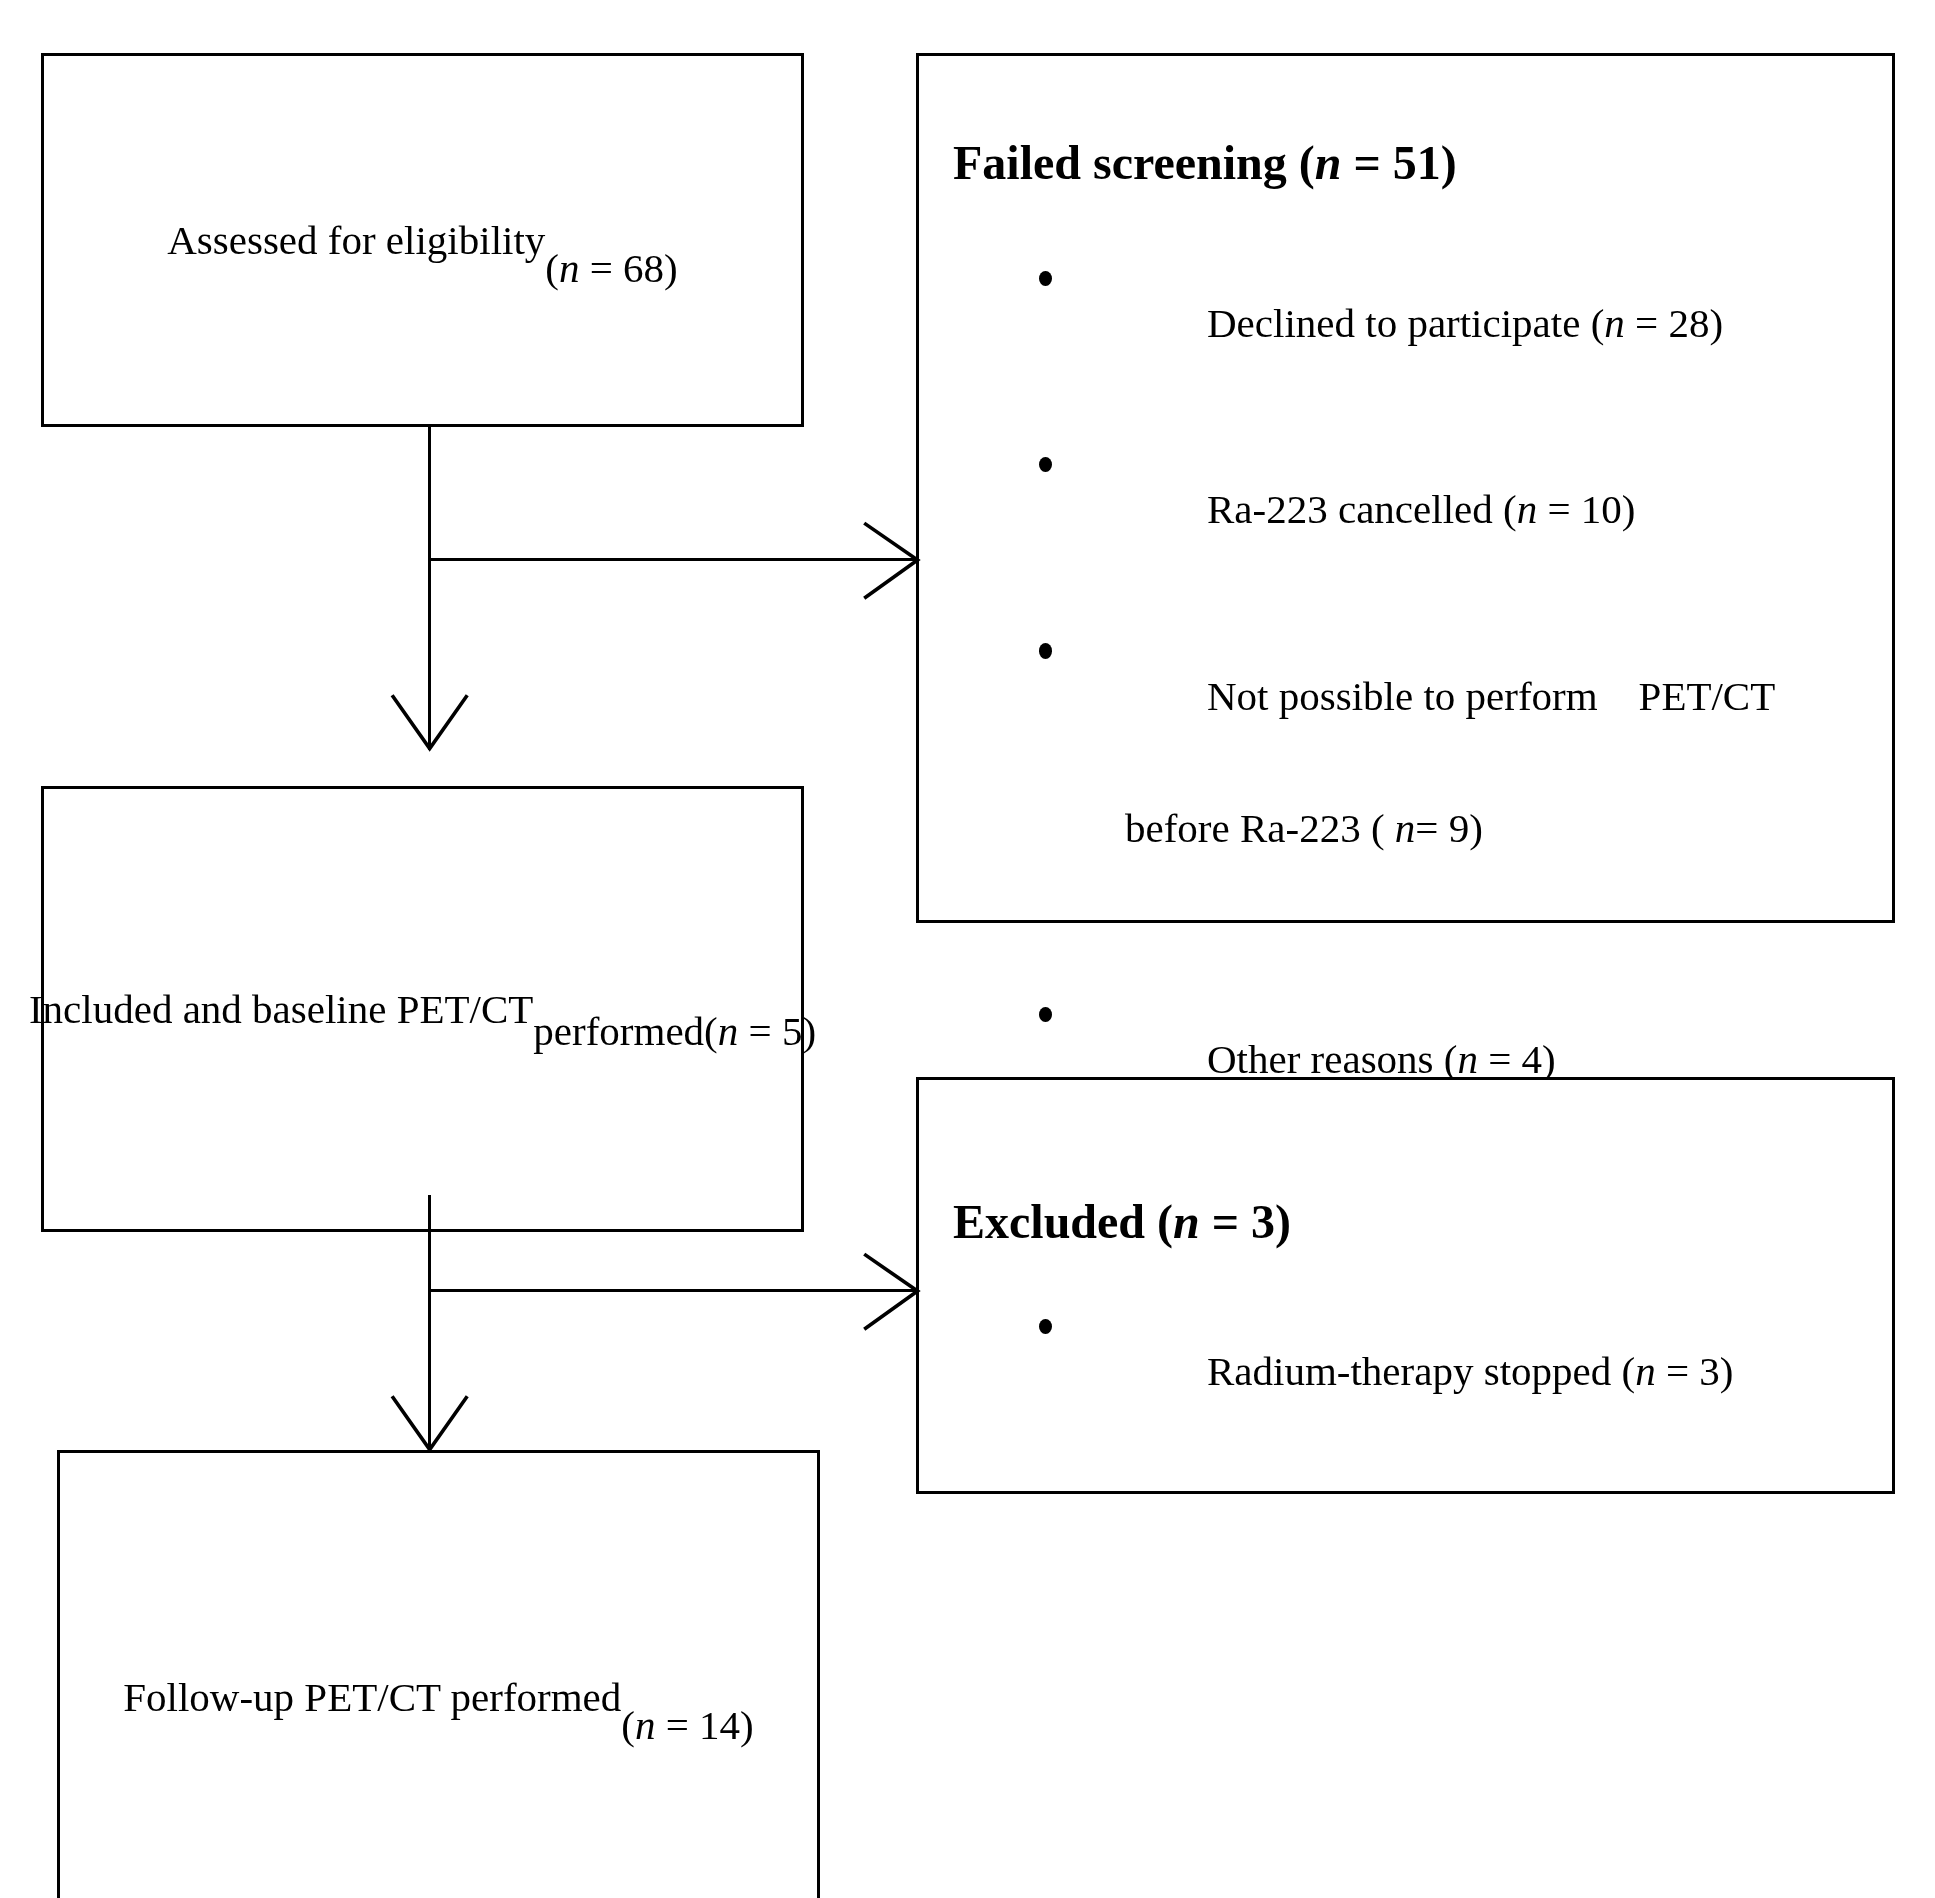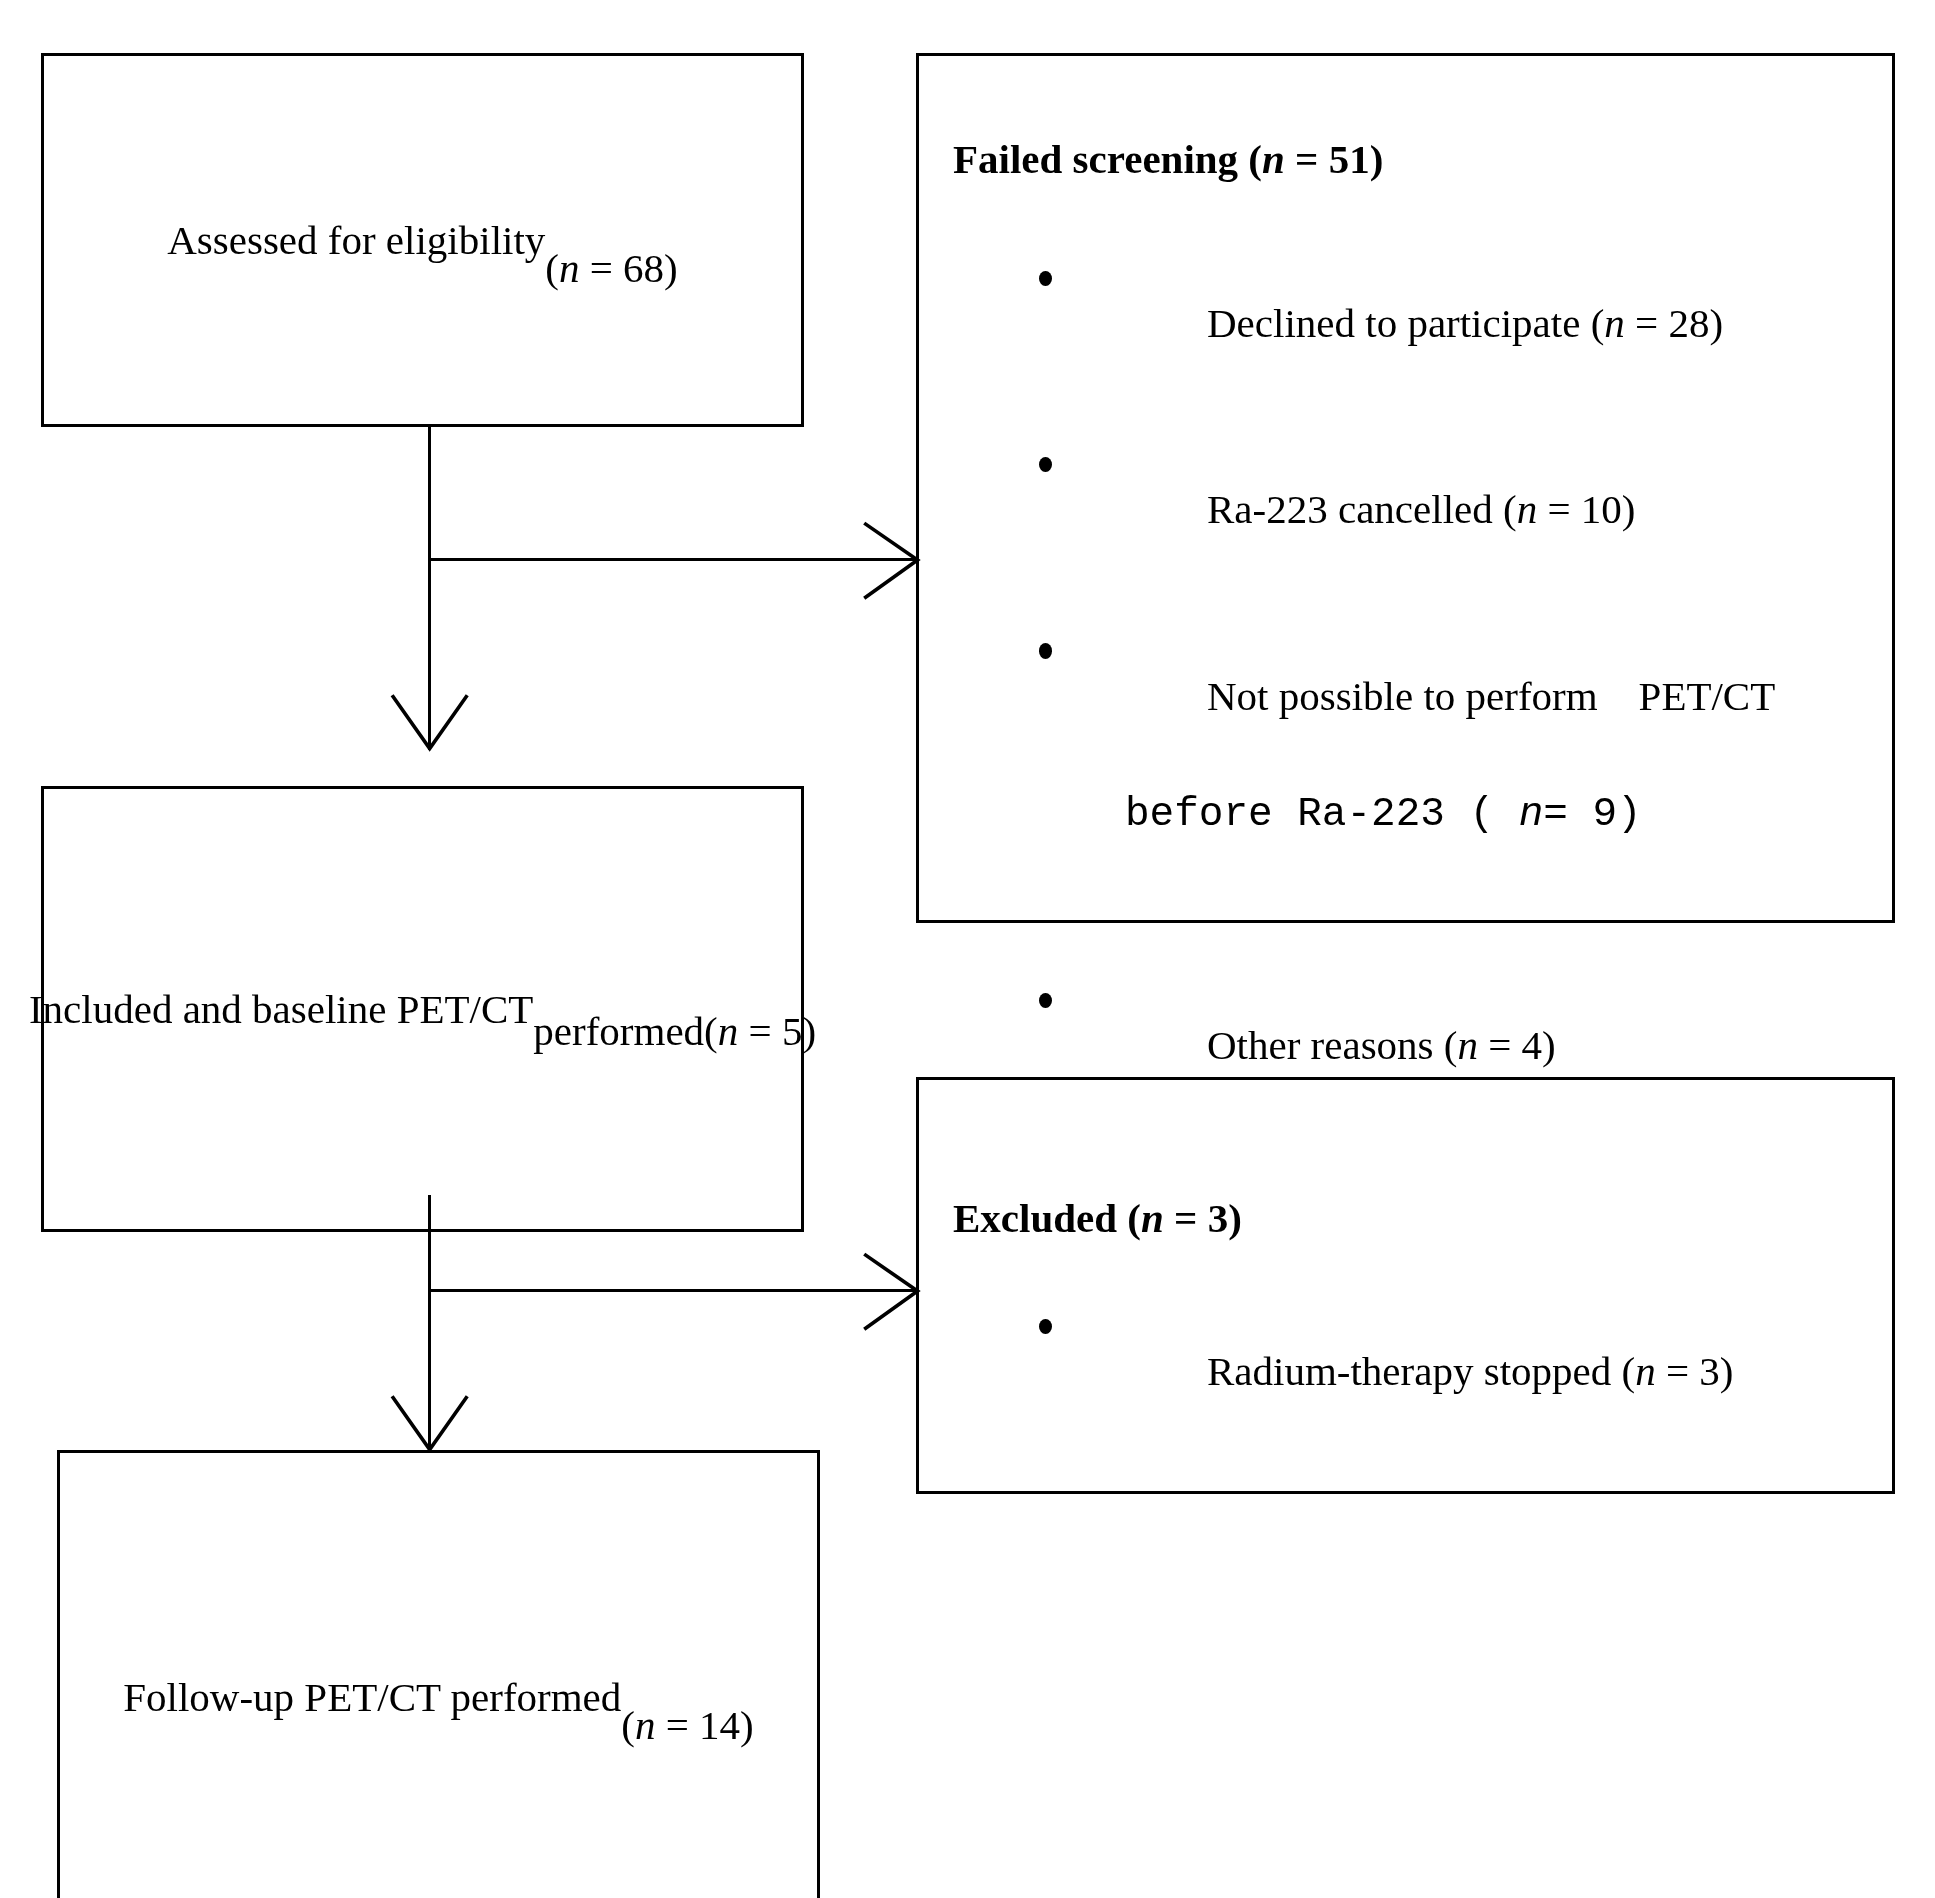--- a/index.html
+++ b/index.html
@@ -36,21 +36,21 @@
   }
   .line.gap-top { margin-top: 56px; }
   .line.gap-top-sm { margin-top: 45px; }
 
   
   .box-list {
     padding: 0;
   }
   .list-heading {
     position: absolute;
-    font-size: 41px;
+    font-size: 48px;
     font-weight: bold;
     white-space: nowrap;
   }
   .bullets {
     position: absolute;
     list-style: none;
     margin: 0;
     padding: 0;
   }
   .bullet-item {
@@ -65,23 +65,22 @@
     position: absolute;
     left: 17px;
     top: 14.5px;
     width: 13.3px;
     height: 15.7px;
     background: #000000;
     border-radius: 50%;
   }
   .bullet-sub {
     display: block;
-    margin-top: 28px;
+    margin-top: 42px;
     white-space: pre;
-    font-family: Liberation Mono, monospace;
   }
   .ital { font-style: italic; }
 
   
   .vline {
     position: absolute;
     width: 3px;
     background: #000000;
   }
   .hline {

